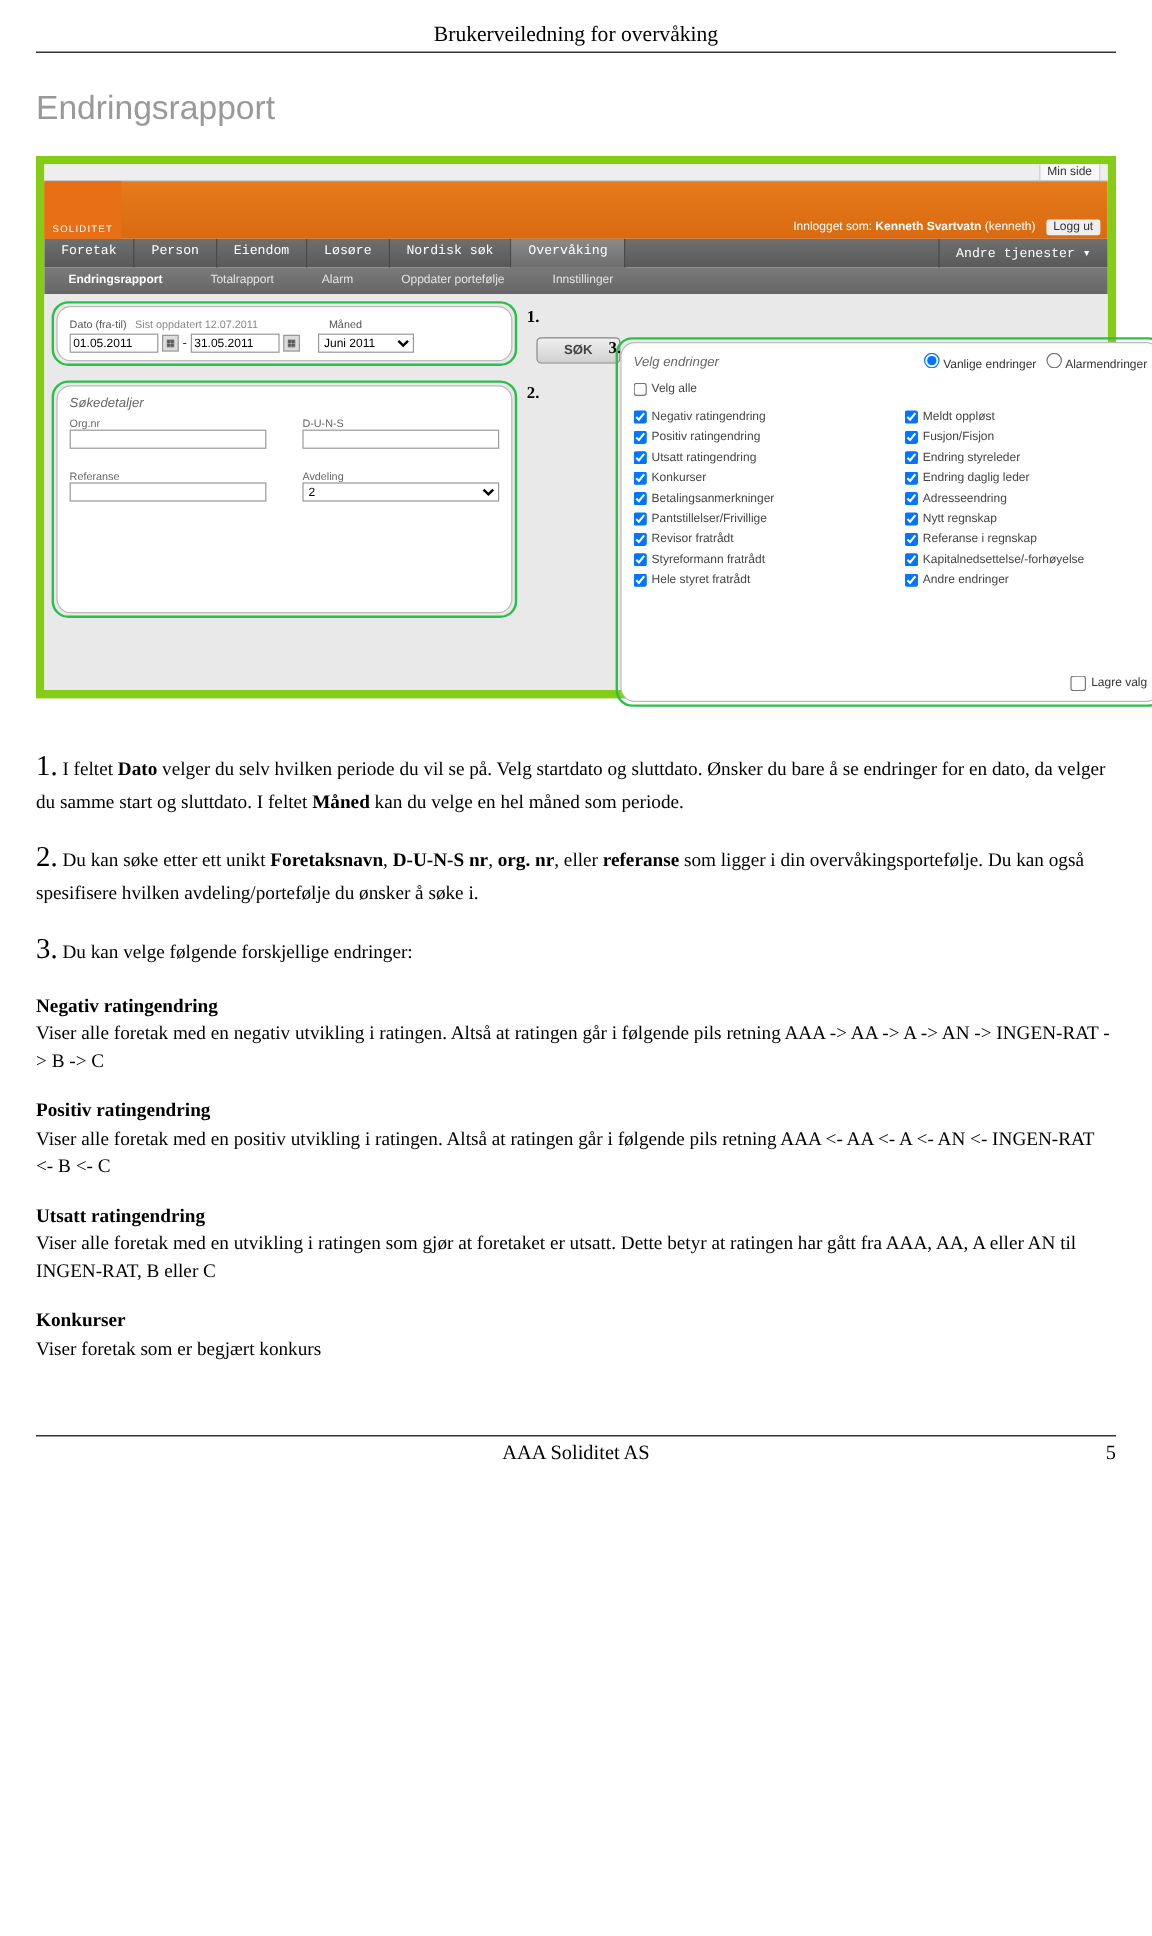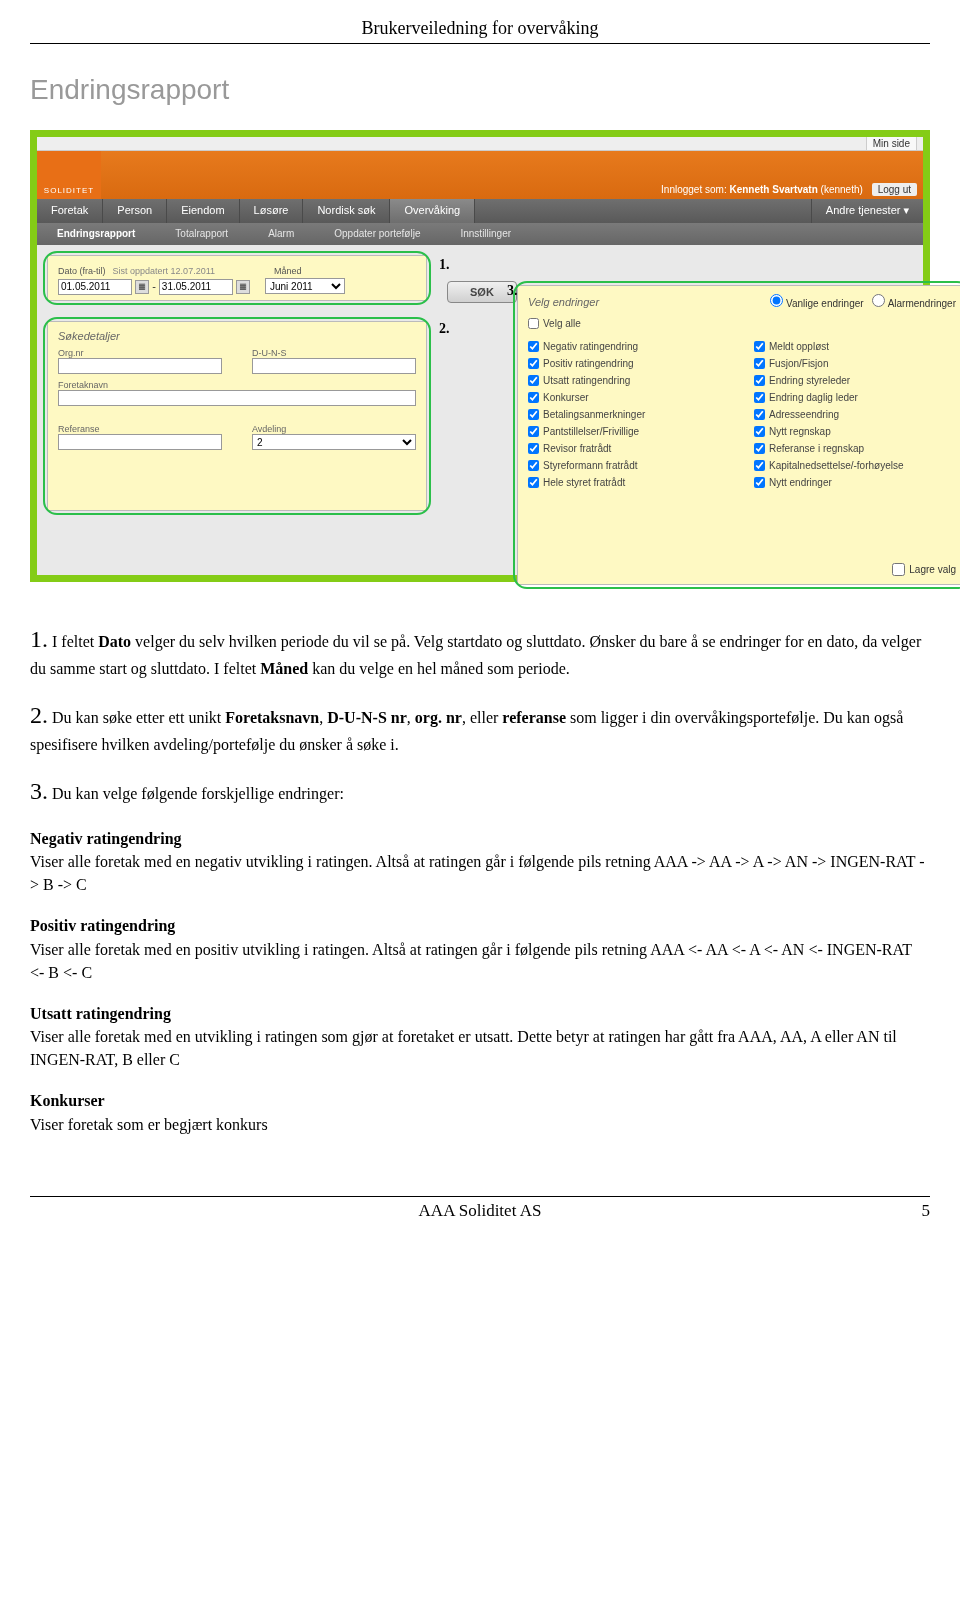--- a/index.html
+++ b/index.html
@@ -7,29 +7,29 @@
   .hdr-title { text-align: center; font-size: 18px; padding-top: 18px; margin-bottom: 4px; }
   .hdr-rule { border: none; border-top: 1px solid #000; margin-bottom: 30px; }
   .section-title { font-size: 28px; color: #999; font-family: Arial, sans-serif; margin-bottom: 24px; }
   .screenshot { border: 7px solid #84cc16; font-family: Arial, sans-serif; font-size: 11px; color: #333; margin-bottom: 40px; }
   .ss-top { height: 14px; background: #eee; border-bottom: 1px solid #ccc; position: relative; }
   .ss-minside { position: absolute; right: 6px; top: 0; font-size: 10px; color: #333; background: #f8f8f8; padding: 1px 6px; border-left: 1px solid #ccc; border-right: 1px solid #ccc; }
   .ss-orange { background: linear-gradient(#e77a1d,#d96a10); height: 48px; position: relative; }
   .ss-logo { position: absolute; left: 0; top: 0; width: 64px; height: 48px; background: #e86f16; color: #fff; font-size: 8px; letter-spacing: 1px; display: flex; align-items: flex-end; justify-content: center; padding-bottom: 4px; }
   .ss-login { position: absolute; right: 6px; bottom: 4px; color: #fff; font-size: 10px; text-align: right; }
   .ss-login .btn { background: #eee; color: #333; padding: 1px 6px; border-radius: 2px; margin-left: 6px; }
-  .ss-tabs { background: linear-gradient(#6f6f6f,#595959); height: 24px; display: flex; color: #fff; font-size: 11px; }
+  .ss-tabs { background: linear-gradient(#6f6f6f,#595959); height: 24px; display: flex; color: #fff; font-size: 11px; font-family: Liberation Mono, monospace; }
   .ss-tab { padding: 5px 14px; border-right: 1px solid #4a4a4a; }
   .ss-tab.active { background: linear-gradient(#8a8a8a,#6e6e6e); }
   .ss-tab.right { margin-left: auto; border-left: 1px solid #4a4a4a; border-right: none; }
   .ss-subtabs { background: linear-gradient(#7a7a7a,#666); height: 22px; display: flex; color: #e5e5e5; font-size: 10px; }
   .ss-subtab { padding: 5px 20px; }
   .ss-subtab.active { color: #fff; font-weight: bold; }
   .ss-body { background: #e9e9e9; padding: 16px 10px 30px 10px; position: relative; min-height: 330px; }
-  .panel { background: #fef9c3; border: 1px solid #bbb; border-radius: 0; padding: 8px 10px 12px; position: absolute; }
+  .panel { background: #ffffff; border: 1px solid #bbb; border-radius: 12px; padding: 8px 10px 12px; position: absolute; }
   .panel-title { color: #666; font-size: 11px; margin-bottom: 6px; font-style: italic; }
   .ring { position: absolute; border: 2px solid #2bbf4a; border-radius: 14px; pointer-events: none; }
   .ring-num { position: absolute; font-weight: bold; font-size: 14px; color: #000; font-family: 'Times New Roman', serif; }
   .date-panel { left: 10px; top: 10px; width: 380px; height: 46px; }
   .date-label { font-size: 9px; color: #555; }
   .date-input { width: 74px; height: 16px; border: 1px solid #999; font-size: 10px; padding: 0 2px; background: #fff; display: inline-block; vertical-align: middle; }
   .cal-icon { display: inline-block; width: 14px; height: 14px; background: #ddd; border: 1px solid #999; vertical-align: middle; font-size: 8px; text-align: center; line-height: 12px; }
   .mon-sel { width: 80px; height: 16px; border: 1px solid #999; font-size: 10px; background: #fff; }
   .sok-btn { position: absolute; left: 410px; top: 36px; background: linear-gradient(#f0f0f0,#d0d0d0); border: 1px solid #888; border-radius: 4px; padding: 4px 22px; font-size: 11px; font-weight: bold; color: #444; }
   .search-panel { left: 10px; top: 76px; width: 380px; height: 190px; }
@@ -113,23 +113,20 @@
 
     <button class="sok-btn">SØK</button>
     <div class="ring-num" style="left:470px;top:38px">3.</div>
 
     <div class="panel search-panel">
       <div class="panel-title">Søkedetaljer</div>
       <div class="sp-row">
         <div class="sp-field"><span class="sp-label">Org.nr</span><input class="sp-input" style=""></div>
         <div class="sp-field"><span class="sp-label">D-U-N-S</span><input class="sp-input" style=""></div>
       </div>
-      <div class="sp-row">
-        <div class="sp-field" style="flex:2"><span class="sp-label">Foretaknavn</span><input class="sp-input" style=""></div>
-      </div>
       <div class="sp-row" style="margin-top:18px">
         <div class="sp-field"><span class="sp-label">Referanse</span><input class="sp-input" style=""></div>
         <div class="sp-field"><span class="sp-label">Avdeling</span>
           <select class="sp-select"><option>2</option></select>
         </div>
       </div>
     </div>
     <div class="ring" style="left:6px;top:72px;width:388px;height:198px"></div>
     <div class="ring-num" style="left:402px;top:76px">2.</div>
 
@@ -212,21 +209,21 @@
           <div class="chg-item">
               <input type="checkbox" checked="" style="">
               <span>Referanse i regnskap</span>
             </div>
           <div class="chg-item">
               <input type="checkbox" checked="" style="">
               <span>Kapitalnedsettelse/-forhøyelse</span>
             </div>
           <div class="chg-item">
               <input type="checkbox" checked="" style="">
-              <span>Nytt endringer</span>
+              <span>Andre endringer</span>
             </div>
         </div>
       </div>
       <div class="chg-save">
           <input type="checkbox" style="">
           <span>Lagre valg</span>
         </div>
     </div>
     <div class="ring" style="left:476px;top:36px;width:458px;height:308px"></div>
   </div>

